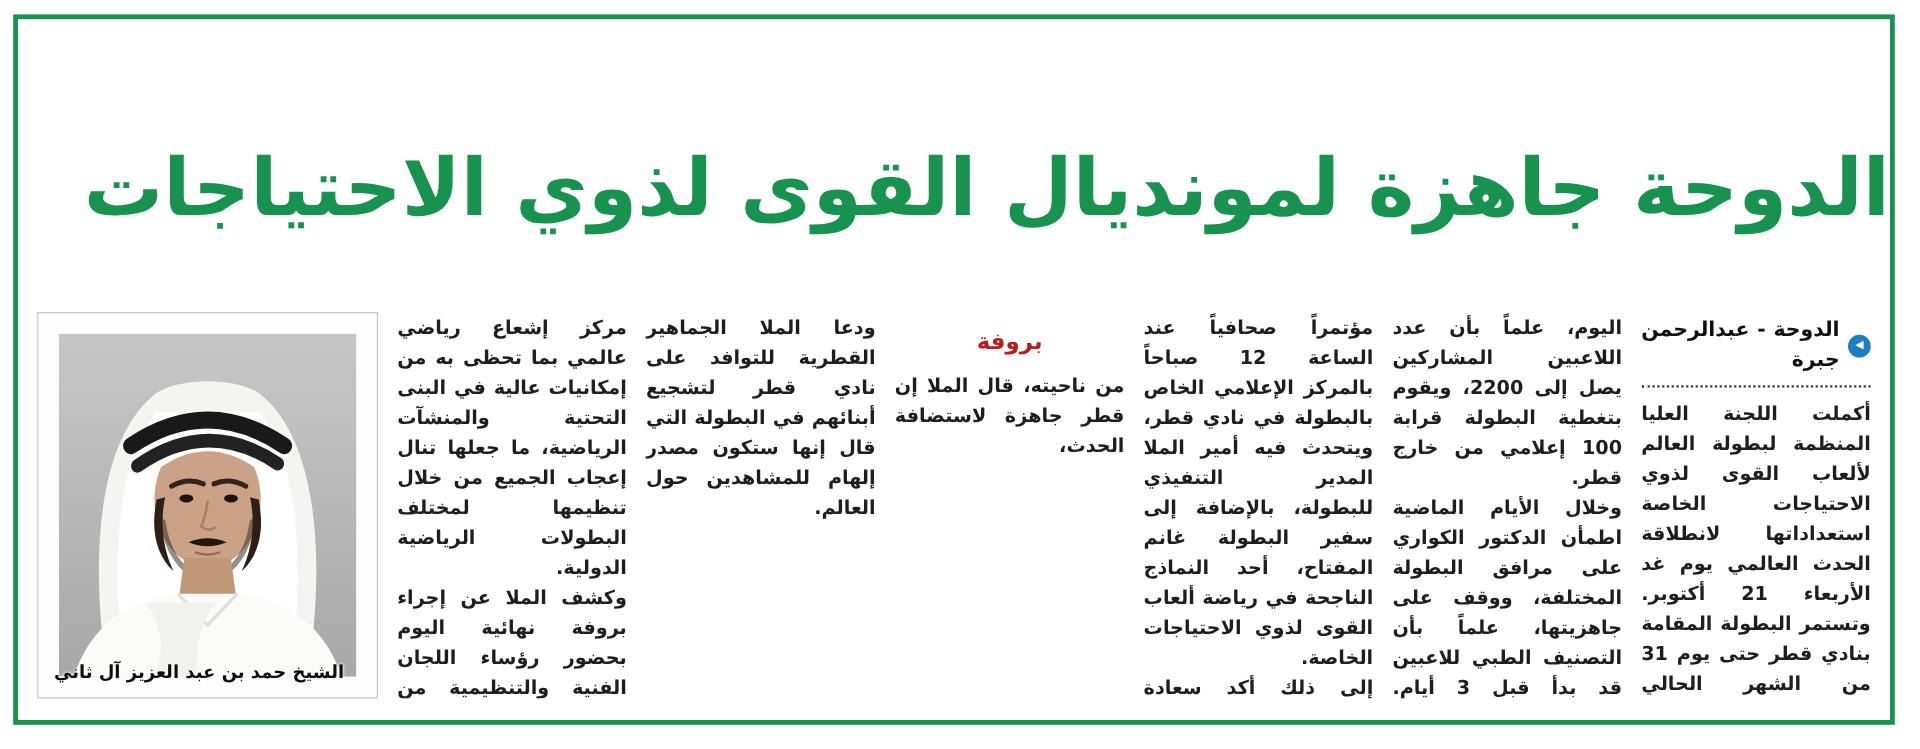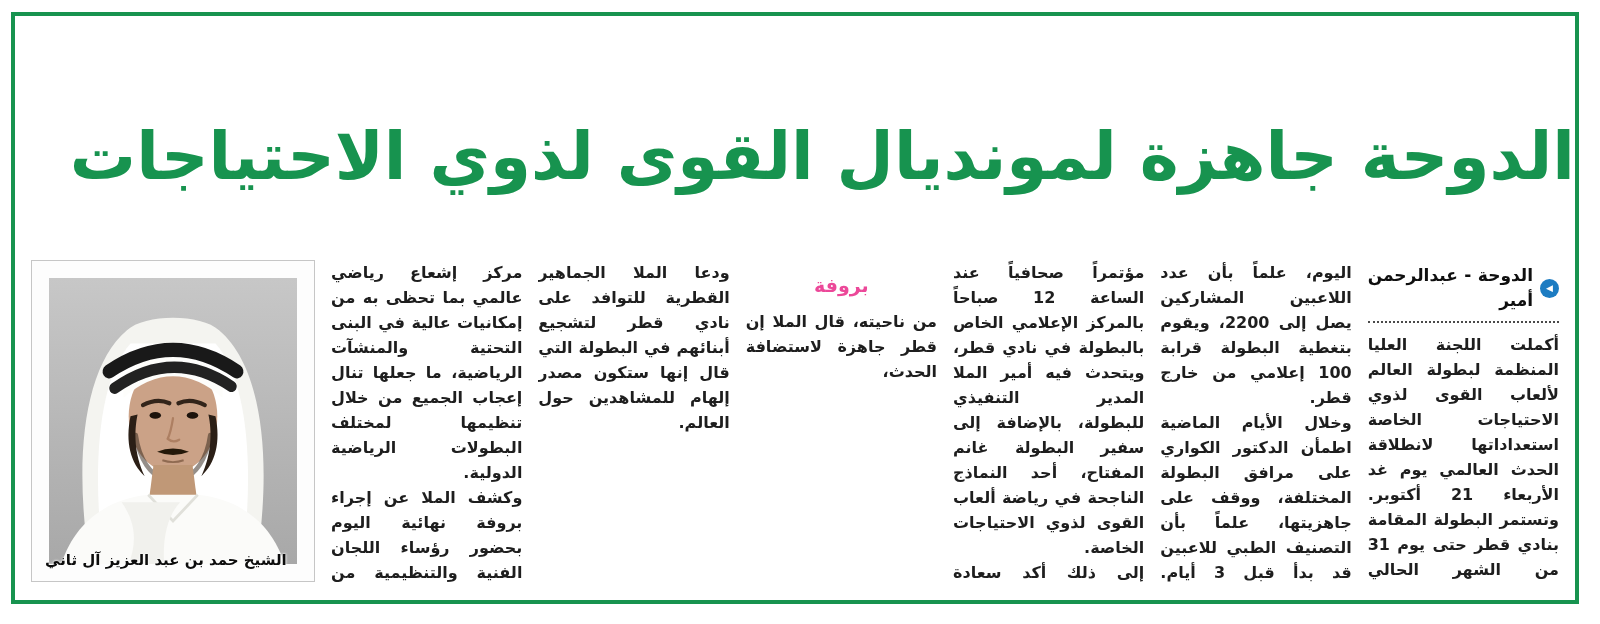--- a/index.html
+++ b/index.html
@@ -24,21 +24,21 @@
     position:absolute; top:244px; left:16px; right:16px; height:322px;
     display:flex; gap:16px; direction:rtl;
   }
   .cols { flex:1 1 auto; display:flex; gap:16px; direction:rtl; min-width:0; }
   .col {
     flex:1 1 0; min-width:0; overflow:hidden;
     font-size:16px; font-weight:700; line-height:25px; color:#1e1e1e;
     text-align:justify; direction:rtl;
   }
   .para { margin:0; }
-  .subhead { margin:13px 0 11px; text-align:center; font-size:19px; font-weight:bold; color:#ec4899; }
+  .subhead { margin:13px 0 11px; text-align:center; font-size:19px; font-weight:bold; color:#b91c1c; }
   .byline {
     display:flex; align-items:center; gap:7px; padding-top:3px;
     font-size:17px; font-weight:bold; color:#0f0f0f;
   }
   .byline-icon {
     width:19px; height:19px; border-radius:50%; background:#1d7cc2; color:#ffffff;
     font-size:9px; line-height:19px; display:flex; align-items:center; justify-content:center;
     flex:0 0 19px;
   }
   .byline-rule { border-bottom:2px dotted #4a4a4a; margin:8px 0 9px 0; }
@@ -59,21 +59,21 @@
 
 
   <div class="headline" style="color: rgb(23, 147, 79);">الدوحة جاهزة لمونديال القوى لذوي الاحتياجات</div>
 
   <div class="body-area">
 
     <div class="cols">
         <div class="col">
           <div class="byline">
             <span class="byline-icon" style="background: rgb(29, 124, 194);">◀</span>
-            <span>الدوحة - عبدالرحمن أمير</span>
+            <span>الدوحة - عبدالرحمن جبرة</span>
           </div>
           <div class="byline-rule"></div>
           <p class="para">أكملت اللجنة العليا المنظمة لبطولة العالم لألعاب القوى لذوي الاحتياجات الخاصة استعداداتها لانطلاقة الحدث العالمي يوم غد الأربعاء 21 أكتوبر. وتستمر البطولة المقامة بنادي قطر حتى يوم 31 من الشهر الحالي وتشارك فيها 96 دولة.</p>
         </div>
         <div class="col">
           <p class="para">اليوم، علماً بأن عدد اللاعبين المشاركين يصل إلى 2200، ويقوم بتغطية البطولة قرابة 100 إعلامي من خارج قطر.</p>
           <p class="para">وخلال الأيام الماضية اطمأن الدكتور الكواري على مرافق البطولة المختلفة، ووقف على جاهزيتها، علماً بأن التصنيف الطبي للاعبين قد بدأ قبل 3 أيام. وتختتم عملية التصنيف اليوم، وبعد ذلك يتم إصدار برنامج المنافسات والمسابقات المختلفة.</p>
         </div>
         <div class="col">
           <p class="para">مؤتمراً صحافياً عند الساعة 12 صباحاً بالمركز الإعلامي الخاص بالبطولة في نادي قطر، ويتحدث فيه أمير الملا المدير التنفيذي للبطولة، بالإضافة إلى سفير البطولة غانم المفتاح، أحد النماذج الناجحة في رياضة ألعاب القوى لذوي الاحتياجات الخاصة.</p>

